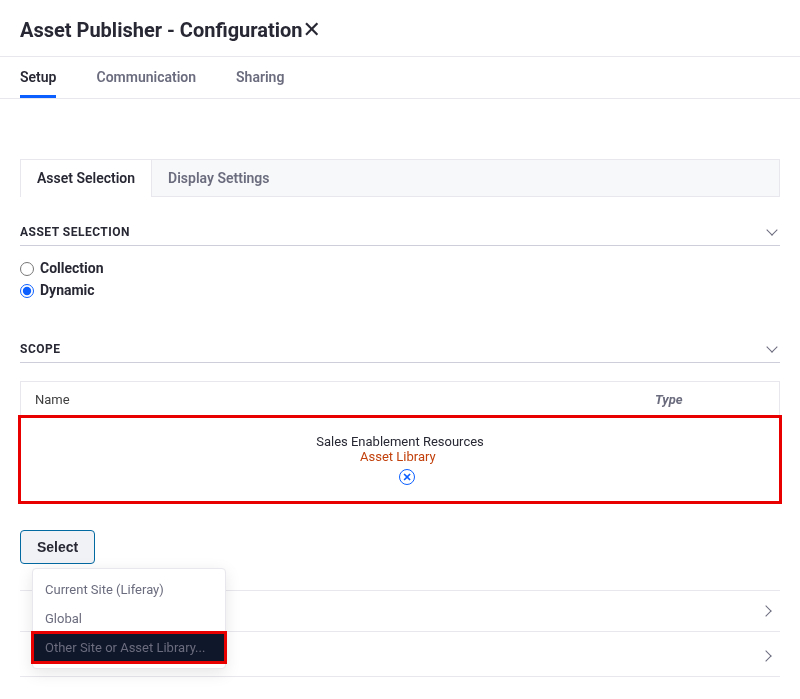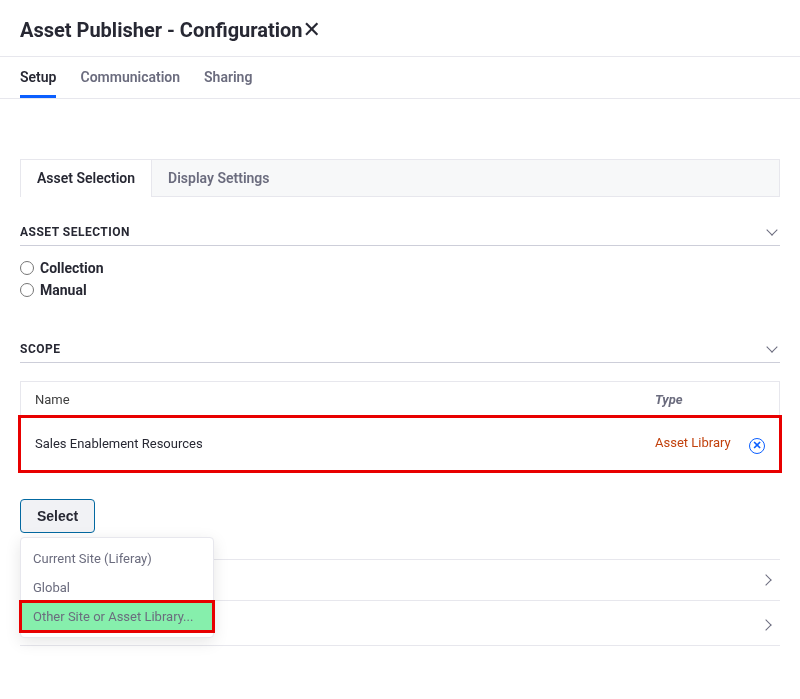--- a/index.html
+++ b/index.html
@@ -24,21 +24,21 @@
     .close-btn {
       font-size: 22px;
       cursor: pointer;
       background: none;
       border: none;
       color: #272833;
       line-height: 1;
     }
     .tabs-primary {
       display: flex;
-      gap: 24px;
+      gap: 40px;
       padding: 0 20px;
       border-bottom: 1px solid #e7e7ed;
     }
     .tabs-primary .tab {
       padding: 12px 0 10px 0;
       font-size: 14px;
       font-weight: 600;
       color: #6b6c7e;
       cursor: pointer;
       border-bottom: 3px solid transparent;
@@ -119,21 +119,21 @@
     .chevron.right::before {
       transform: rotate(-45deg);
       top: 3px;
       left: 0;
     }
     .radios {
       margin-top: 14px;
     }
     .radio-row {
       display: flex;
-      align-items: center;
+      align-items: flex-end;
       gap: 6px;
       margin: 6px 0;
     }
     .radio-row input[type=radio] {
       accent-color: #0b5fff;
       width: 14px;
       height: 14px;
     }
     .radio-row label {
       font-size: 14px;
@@ -192,57 +192,58 @@
       align-items: center;
       justify-content: center;
       color: #0b5fff;
       font-size: 11px;
       font-weight: 700;
       cursor: pointer;
       line-height: 1;
     }
     .highlight-red {
       outline: 3px solid #e80000;
+      flex-direction: column;
     }
     .select-wrap {
       margin-top: 28px;
       position: relative;
       display: inline-block;
     }
     .select-btn {
       padding: 8px 16px;
       background: #f1f2f5;
       border: 1px solid #0369a1;
       border-radius: 4px;
       font-size: 14px;
       font-weight: 700;
       color: #272833;
       cursor: pointer;
     }
     .dropdown {
       position: absolute;
       top: 38px;
-      left: 0;
+      left: 12px;
       width: 194px;
       background: #fff;
       border: 1px solid #e7e7ed;
       box-shadow: 0 4px 16px rgba(0,0,0,0.1);
       border-radius: 4px;
       padding: 6px 0;
       z-index: 10;
     }
     .dropdown-item {
       padding: 7px 12px;
       font-size: 13px;
       color: #6b6c7e;
       cursor: pointer;
     }
     .dropdown-item:hover,
     .dropdown-item.hovered {
-      background: #86efac;
+      background: #0f172a;
     }
     .dropdown-item.highlight-red {
       outline: 3px solid #e80000;
       outline-offset: -1px;
     }
     .accordion-row {
       display: flex;
       justify-content: space-between;
       align-items: center;
       padding: 12px 0;
@@ -293,22 +294,22 @@
     <div class="section-header">
       <span class="title">ASSET SELECTION</span>
       <span class="chevron"></span>
     </div>
     <div class="radios">
       <div class="radio-row">
         <input type="radio" name="asel" style="">
         <label>Collection</label>
       </div>
       <div class="radio-row">
-        <input type="radio" name="asel" style="">
-        <label>Manual</label>
+        <input type="radio" name="asel" checked="" style="">
+        <label>Dynamic</label>
       </div>
     </div>
   </div>
 
   <div class="section" style="margin-top:44px;">
     <div class="section-header">
       <span class="title">SCOPE</span>
       <span class="chevron"></span>
     </div>
 

